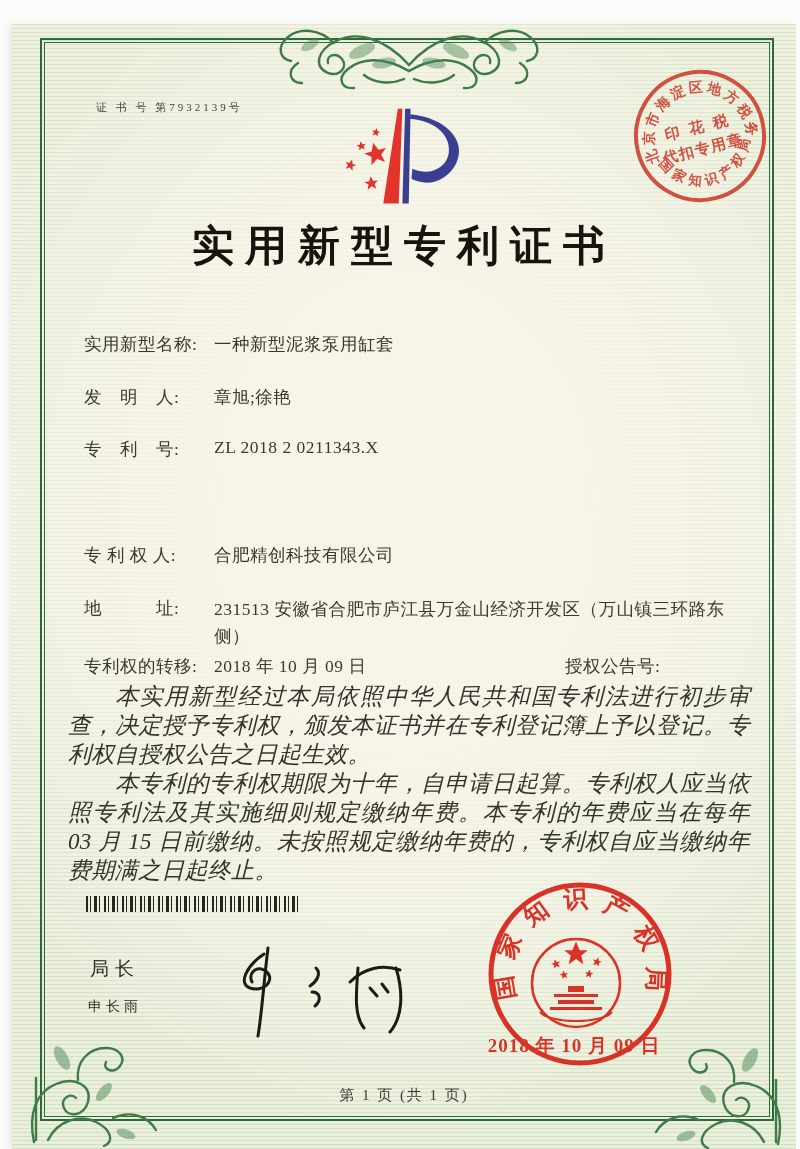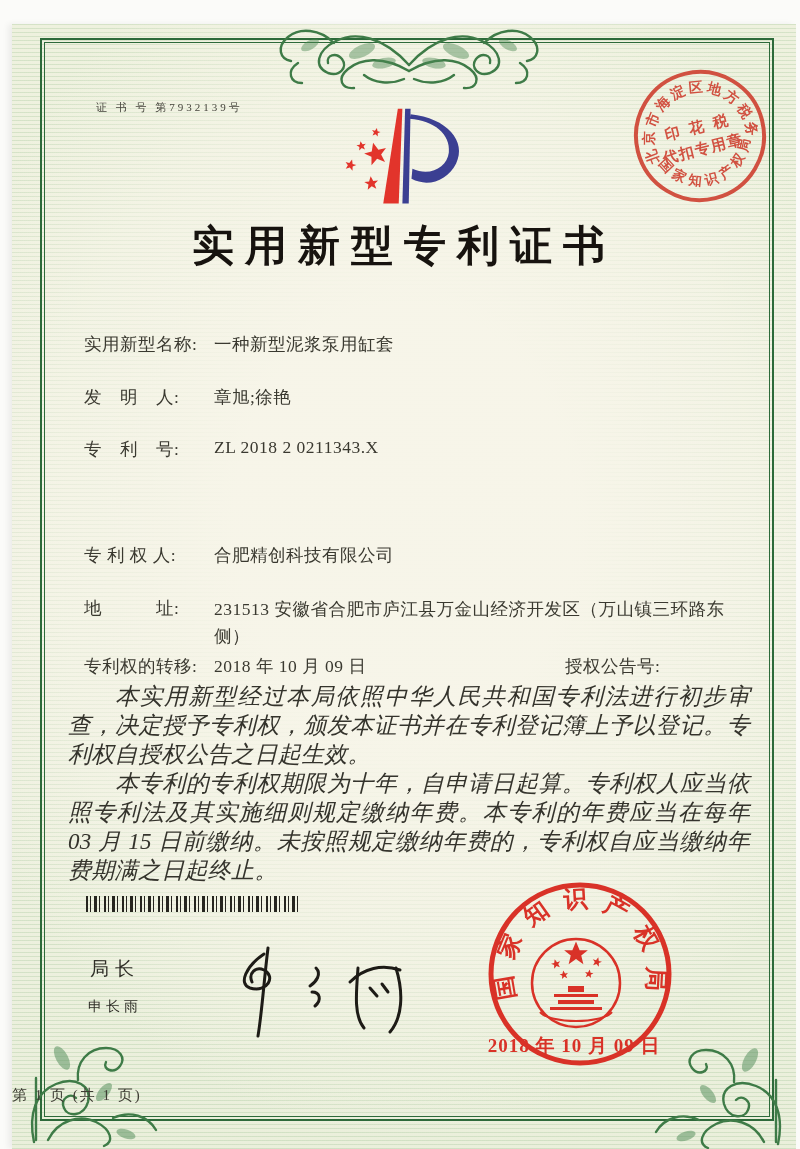--- a/index.html
+++ b/index.html
@@ -36,21 +36,21 @@
   .paras p{margin:0;text-indent:2.05em;text-align:justify;letter-spacing:0.3px;}
   .barcode{left:74px;top:872px;width:216px;height:16px;
     background:repeating-linear-gradient(90deg,
       #26251f 0 2px, transparent 2px 4px,
       #26251f 4px 5px, transparent 5px 8px,
       #26251f 8px 11px, transparent 11px 13px,
       #26251f 13px 14px, transparent 14px 18px);
   }
   .signer-title{left:78px;top:932px;font-size:19px;letter-spacing:6px;color:#2e2d26;}
   .signer-name{left:76px;top:974px;font-size:14px;letter-spacing:4px;color:#2e2d26;}
-  .footer{left:0;right:0;top:1062px;text-align:left;font-size:15px;letter-spacing:2px;color:#3d3c33;}
+  .footer{left:0;right:0;top:1062px;text-align:center;font-size:15px;letter-spacing:2px;color:#3d3c33;}
   .tax-stamp{left:608px;top:32px;width:160px;height:160px;transform:rotate(-14deg);opacity:0.92;}
   .office-seal{left:468px;top:850px;width:200px;height:204px;opacity:0.95;}
   .logo{left:302px;top:82px;width:164px;height:102px;}
   .orn-top{left:252px;top:-10px;width:290px;height:86px;}
   .orn-bl{left:6px;top:998px;width:150px;height:132px;}
   .orn-br{left:632px;top:1002px;width:150px;height:130px;}
   svg text{font-family:"Liberation Serif","DejaVu Serif",serif;}
 </style>
 </head>
 <body>

